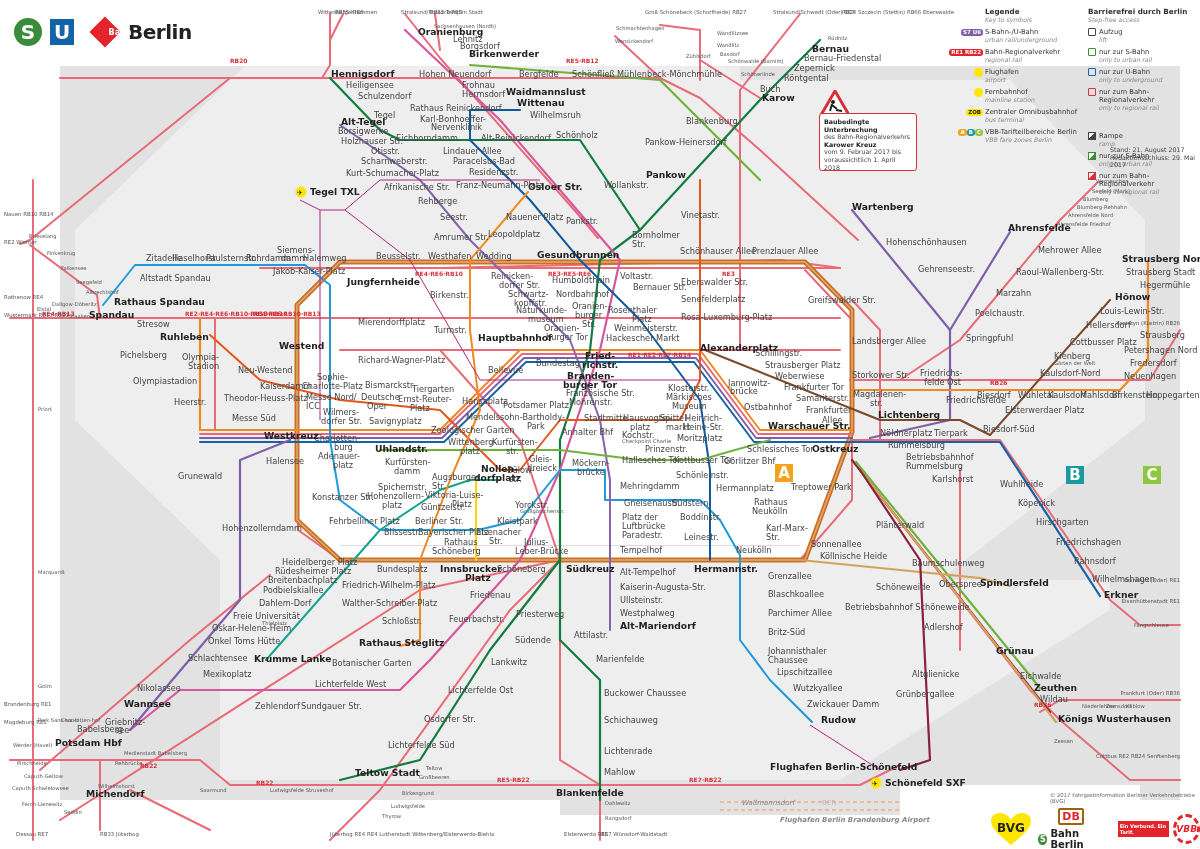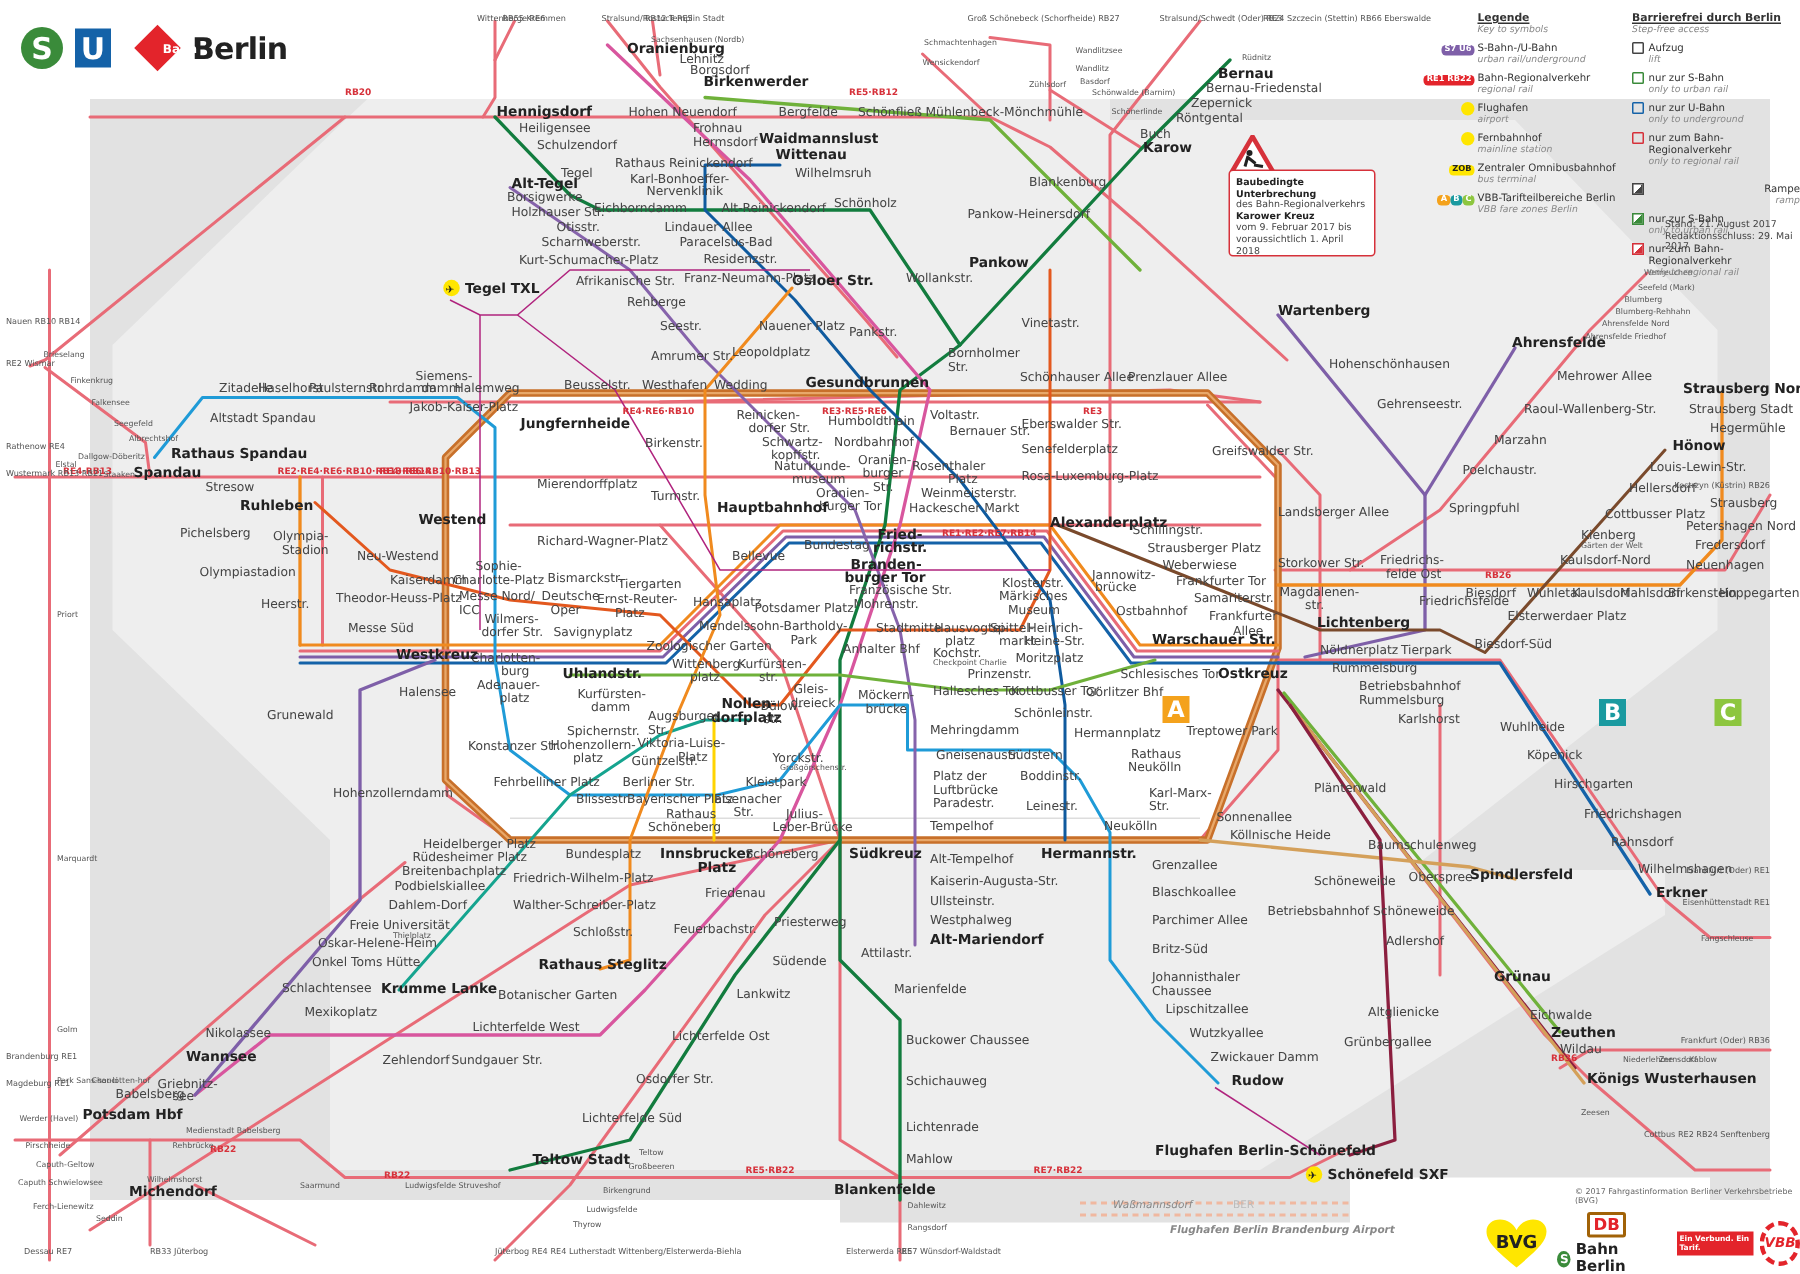--- a/index.html
+++ b/index.html
@@ -16,21 +16,21 @@
   .rext{font-size:5.4px;fill:#555;font-family:"DejaVu Sans",sans-serif;}
   .hdr{position:absolute;display:flex;align-items:center;gap:8px;left:14px;top:17px;}
   .sbadge{width:28px;height:28px;border-radius:50%;background:#3a8b3a;color:#fff;font-weight:bold;font-size:20px;display:flex;align-items:center;justify-content:center;font-family:"DejaVu Sans",sans-serif;}
   .ubadge{width:24px;height:26px;background:#1462a8;color:#fff;font-weight:bold;font-size:20px;display:flex;align-items:center;justify-content:center;font-family:"DejaVu Sans",sans-serif;}
   .bahn{width:30px;height:30px;position:relative;margin-left:8px;}
   .bahn .d{position:absolute;left:4px;top:4px;width:22px;height:22px;background:#e3242b;transform:rotate(45deg);}
   .bahn .t{position:absolute;left:15px;top:0;width:30px;height:30px;display:flex;align-items:center;justify-content:center;color:#fff;font-size:8px;font-weight:bold;font-family:"DejaVu Sans",sans-serif;}
   .brand{font-size:20px;font-weight:bold;color:#222;font-family:"DejaVu Sans",sans-serif;letter-spacing:-0.5px;}
   .legend{position:absolute;left:985px;top:8px;width:100px;font-size:6.8px;line-height:8px;}
   .legend2{position:absolute;left:1088px;top:8px;width:112px;font-size:6.8px;line-height:8px;}
-  .lg-title{font-weight:bold;color:#333;font-size:7.2px;text-decoration:underline;}
+  .lg-title{font-weight:bold;color:#333;font-size:7.2px;}
   .lg-sub{color:#888;font-style:italic;font-size:6.2px;}
   .lg-row{position:relative;margin-top:4px;}
   .lg-row .sym{position:absolute;left:-38px;top:0;width:36px;text-align:right;}
   .lg2-row{position:relative;margin-top:4px;padding-left:11px;}
   .lg2-row .sym{position:absolute;left:0;top:0;width:8px;height:8px;}
   .pill{display:inline-block;font-size:5.5px;font-weight:bold;color:#fff;border-radius:3px;padding:0 2px;line-height:7px;}
   .notice{position:absolute;left:819px;top:113px;width:98px;height:58px;border:1px solid #d6313a;border-radius:3px;background:#fff;font-size:6.3px;line-height:7.6px;color:#444;padding:4px 4px;box-sizing:border-box;}
   .notice b{color:#222;}
   .notice-icon{position:absolute;left:820px;top:90px;width:30px;height:26px;}
   .zonebox{position:absolute;width:18px;height:18px;color:#fff;font-size:15px;font-weight:bold;display:flex;align-items:center;justify-content:center;font-family:"DejaVu Sans",sans-serif;}
@@ -686,21 +686,21 @@
       <div class="lg2-row">
         <span class="sym" style="border: 1px solid rgb(20, 98, 168); box-sizing: border-box; border-radius: 1px;"></span>
         <div>nur zur U-Bahn</div>
         <div class="lg-sub">only to underground</div>
       </div>
       <div class="lg2-row">
         <span class="sym" style="border: 1px solid rgb(214, 49, 58); box-sizing: border-box; border-radius: 1px;"></span>
         <div>nur zum Bahn-Regionalverkehr</div>
         <div class="lg-sub">only to regional rail</div>
       </div>
-      <div class="lg2-row" style="margin-top: 10px; text-align: right;">
+      <div class="lg2-row" style="margin-top: 20px;">
         <span class="sym" style="background: linear-gradient(to right bottom, rgb(255, 255, 255) 50%, rgb(68, 68, 68) 50%); border: 1px solid rgb(68, 68, 68); box-sizing: border-box;"></span>
         <div>Rampe</div>
         <div class="lg-sub">ramp</div>
       </div>
       <div class="lg2-row">
         <span class="sym" style="background: linear-gradient(to right bottom, rgb(255, 255, 255) 50%, rgb(58, 139, 58) 50%); border: 1px solid rgb(58, 139, 58); box-sizing: border-box;"></span>
         <div>nur zur S-Bahn</div>
         <div class="lg-sub">only to urban rail</div>
       </div>
       <div class="lg2-row">

